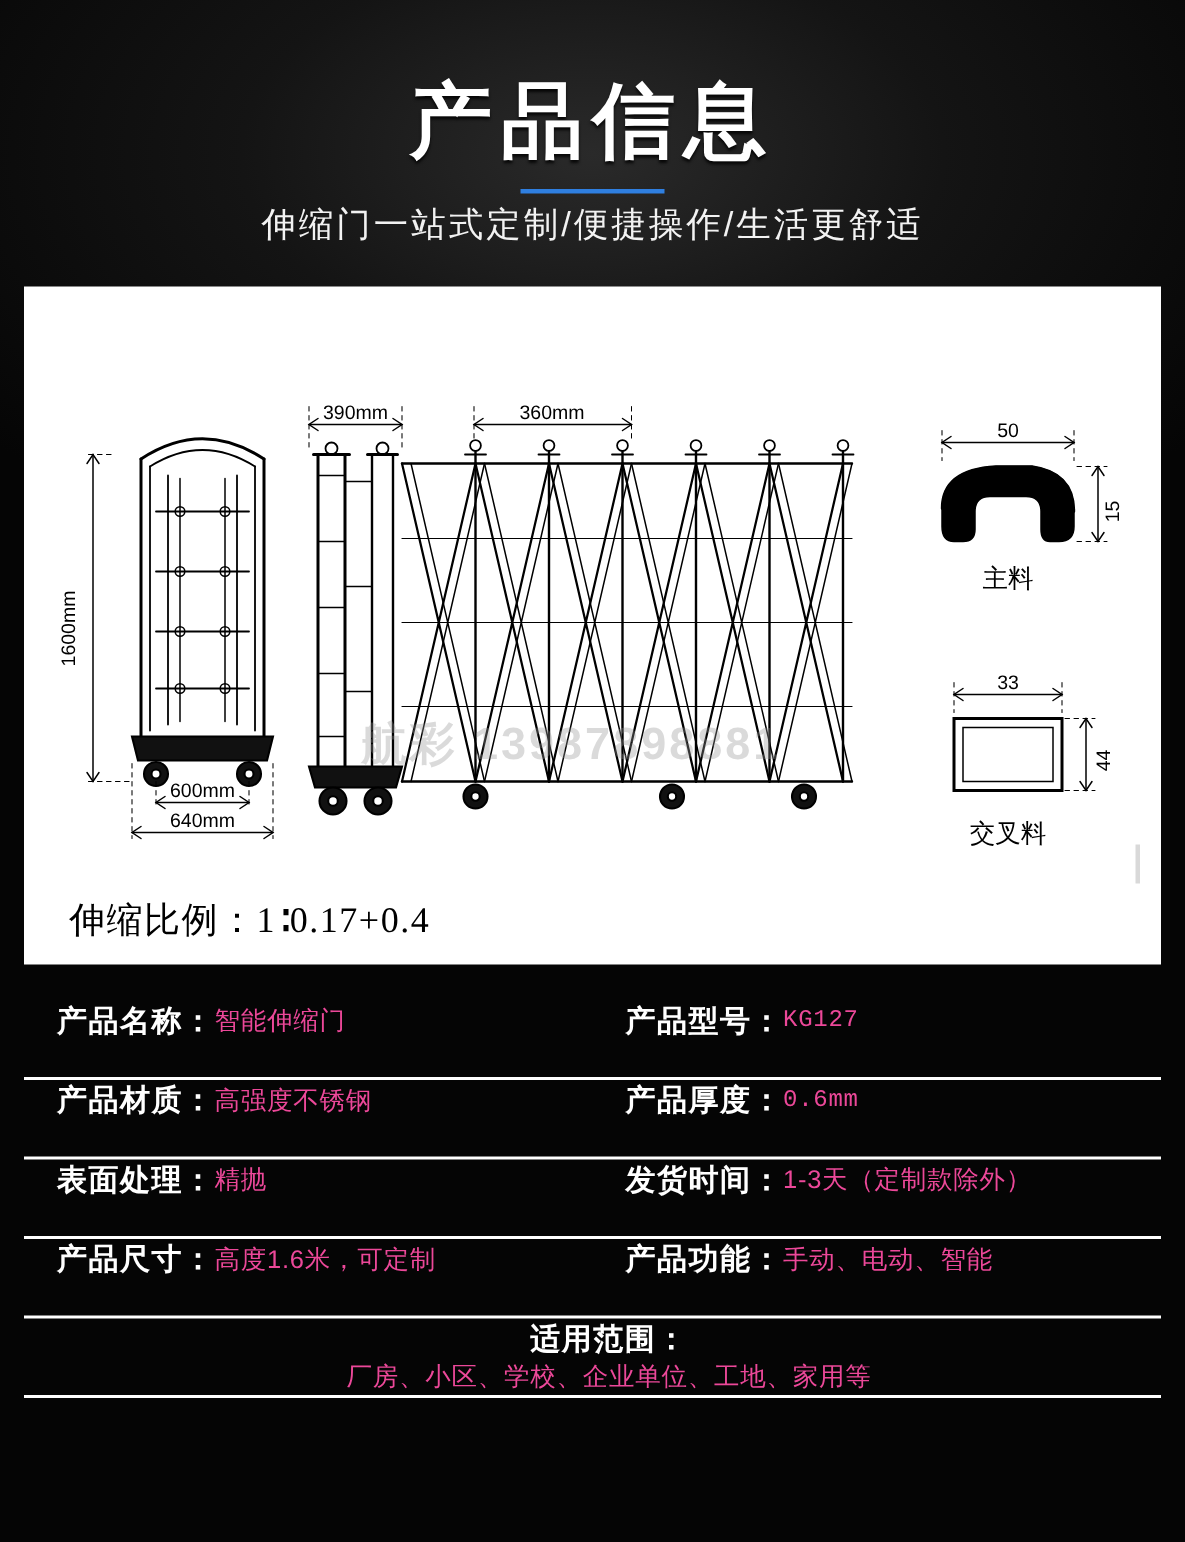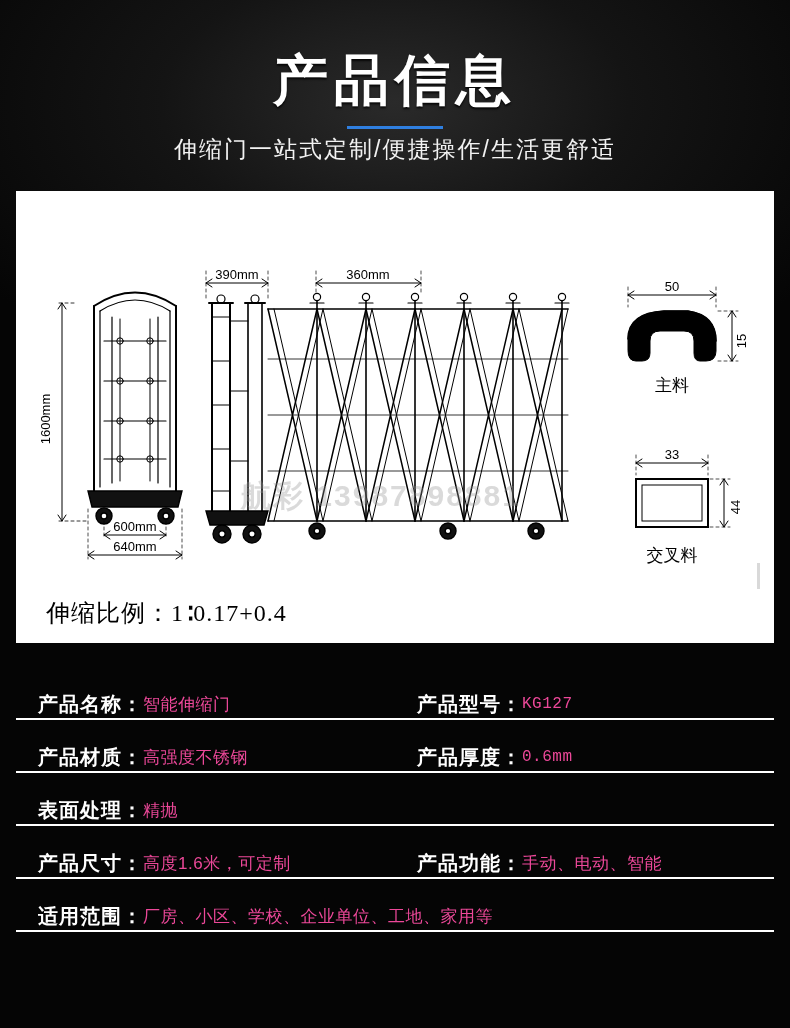--- a/index.html
+++ b/index.html
@@ -78,33 +78,33 @@
     white-space: nowrap;
     pointer-events: none;
   }
 
   
   .specs {
     margin: 24px 16px 0 16px;
   }
   .spec-row {
     display: flex;
-    align-items: flex-end;
+    align-items: flex-start;
     border-bottom: 2px solid #ffffff;
     min-height: 53px;
   }
   .spec-row:last-child { border-bottom: 2px solid #ffffff; }
   .cell {
     display: flex;
     align-items: center;
     padding: 0 0 0 22px;
     white-space: nowrap;
   }
   .cell.half { width: 50%; }
-  .cell.full { width: 100%; }
+  .cell.full { width: 100%; flex-direction: column; }
   .k {
     font-size: 20px;
     font-weight: bold;
     color: #fff;
     letter-spacing: 1px;
   }
   .v {
     font-size: 17px;
     color: #ec4899;
     letter-spacing: .5px;
@@ -328,20 +328,24 @@
         <span class="k">产品厚度：</span>
         <span class="v mono">0.6mm</span>
       </div>
     </div>
 
     <div class="spec-row">
       <div class="cell half">
         <span class="k">表面处理：</span>
         <span class="v">精抛</span>
       </div>
+      <div class="cell half">
+        <span class="k">发货时间：</span>
+        <span class="v">1-3天（定制款除外）</span>
+      </div>
     </div>
 
     <div class="spec-row">
       <div class="cell half">
         <span class="k">产品尺寸：</span>
         <span class="v">高度1.6米，可定制</span>
       </div>
       <div class="cell half">
         <span class="k">产品功能：</span>
         <span class="v">手动、电动、智能</span>

